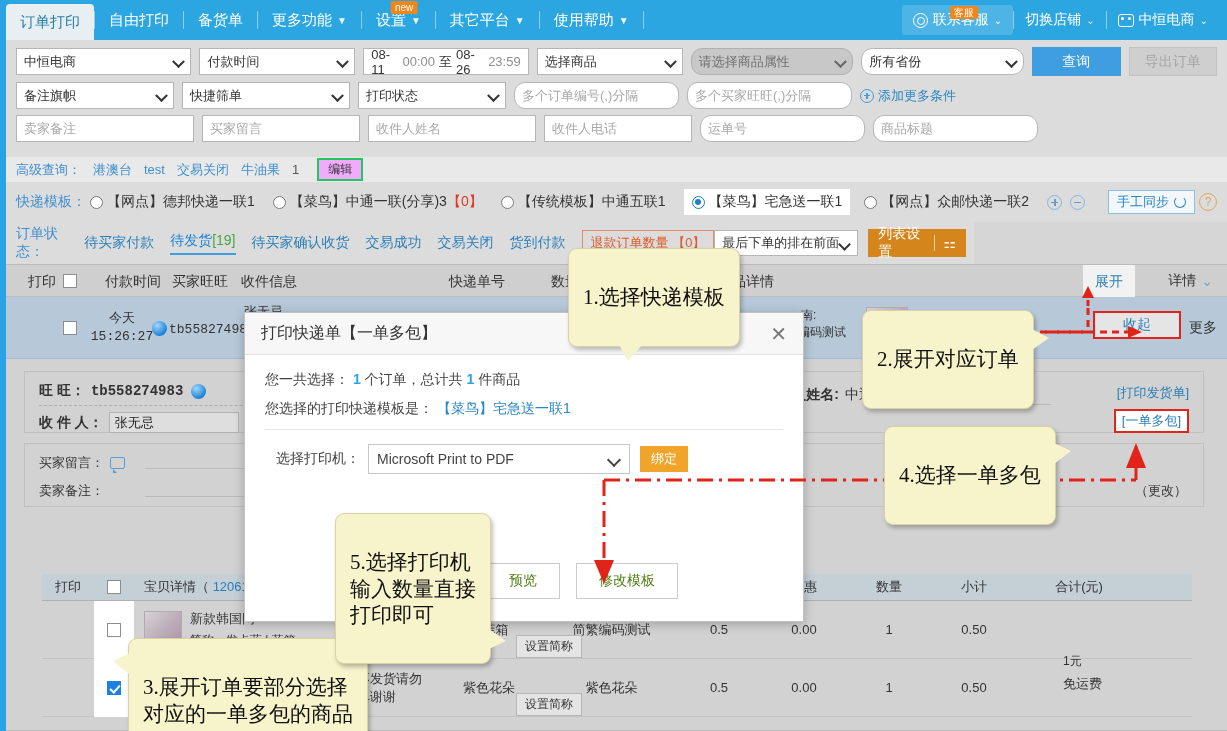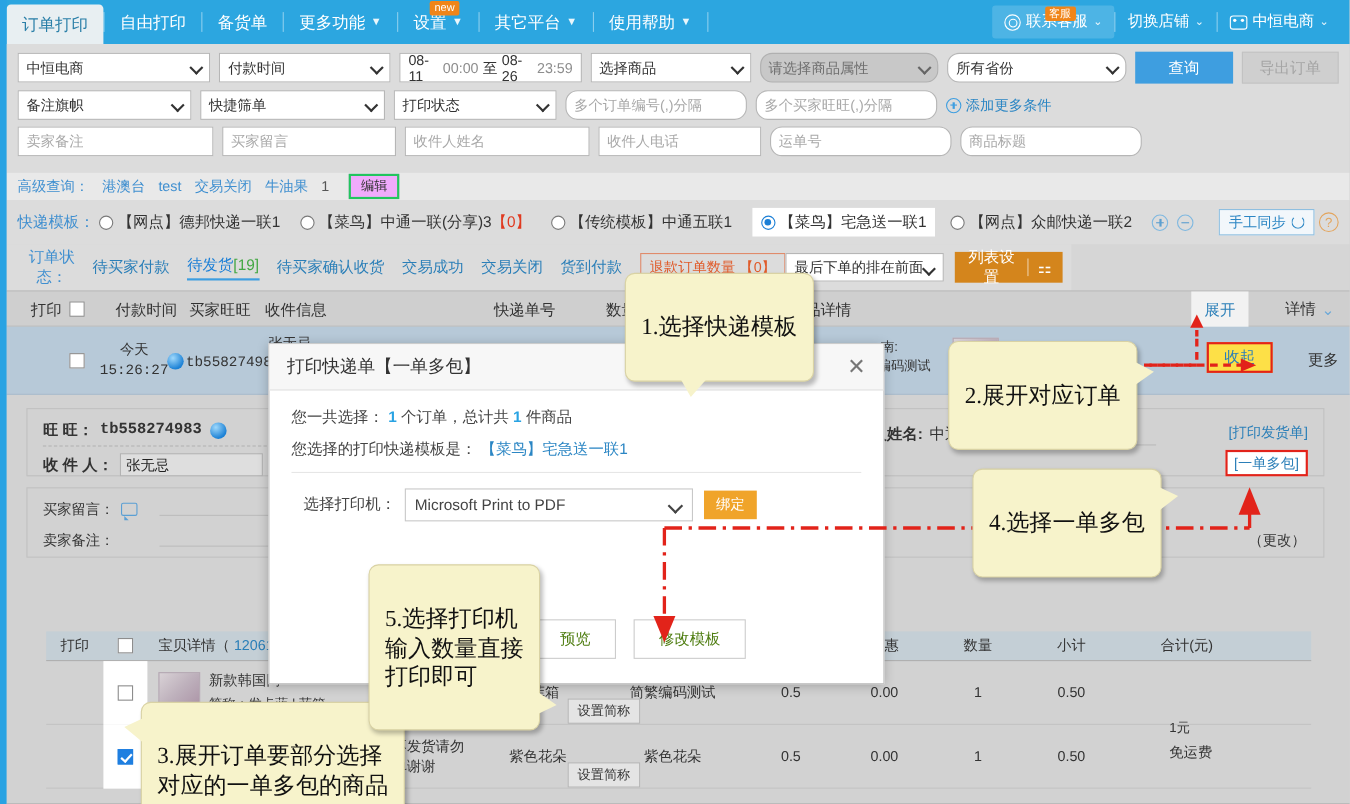--- a/index.html
+++ b/index.html
@@ -133,21 +133,21 @@
   }
   .refresh-ic { display:inline-block;width:12px;height:12px;border:1.6px solid #2b86c4;border-top-color:transparent;border-radius:50%;}
   .help-ic {
     width:18px;height:18px;border:1px solid #e3a55e;border-radius:50%;color:#e3a55e;
     display:flex;align-items:center;justify-content:center;font-size:12px;margin-right:10px; cursor:pointer;
   }
 
   
   .statusbar {
     position: absolute; left: 6px; top: 222px; width: 968px; height: 42px;
-    background: #dcdcdc; display: flex; align-items: center; padding-left: 10px; font-size: 14px; text-align: center;
+    background: #dcdcdc; display: flex; align-items: center; padding-left: 10px; font-size: 14px;
   }
   .statusbar .lbl { color: #3f8fd0; margin-right: 6px; }
   .st-item { color: #2b7fb8; margin-right: 16px; cursor: pointer; white-space: nowrap;}
   .st-item.active { color: #1b7fd6; border-bottom: 2px solid #3e9ee0; padding-bottom: 3px; }
   .st-item .cnt { color: #44a844; }
   .refund-box {
     border: 1px solid #e08b6b; color: #e05b2a; padding: 3px 8px; font-size: 13px;
     display: flex; align-items: center; white-space: nowrap; cursor: pointer;
   }
   .sortsel {
@@ -197,22 +197,22 @@
     display: inline-block; width: 15px; height: 15px; border-radius: 50%;
     background: radial-gradient(circle at 35% 30%, #9fd8fb, #1d82d6 70%);
     vertical-align: middle; margin-right: 2px;
   }
   .prod-thumb {
     width: 42px; height: 42px; background: #cfc6cf;
     background-image: linear-gradient(135deg,#d9d2d6 0%,#bfb2bd 45%,#a88fa3 100%);
     border: 1px solid #b4a8b2;
   }
   .collapse-box {
-    position: absolute; right: 70px; top: 14px; border: 2px solid #e2231a; padding: 3px 14px;
-    background: #fde047; color: #2b7fb8; font-size: 14px; cursor: pointer;
+    position: absolute; right: 46px; top: 14px; border: 2px solid #e2231a; padding: 3px 28px;
+    background: #e5e5e5; color: #2b7fb8; font-size: 14px; cursor: pointer;
   }
   .more-lnk { position: absolute; right: 10px; top: 22px; color: #333; font-size: 14px; cursor: pointer;}
 
   
   .detailpanel {
     position: absolute; left: 6px; top: 359px; width: 1221px; height: 372px;
     background: #d2d2d2; border-bottom: 1px solid #bbb;
   }
   .dp-inner { position: absolute; left: 18px; top: 12px; width: 1180px; }
   .card {

